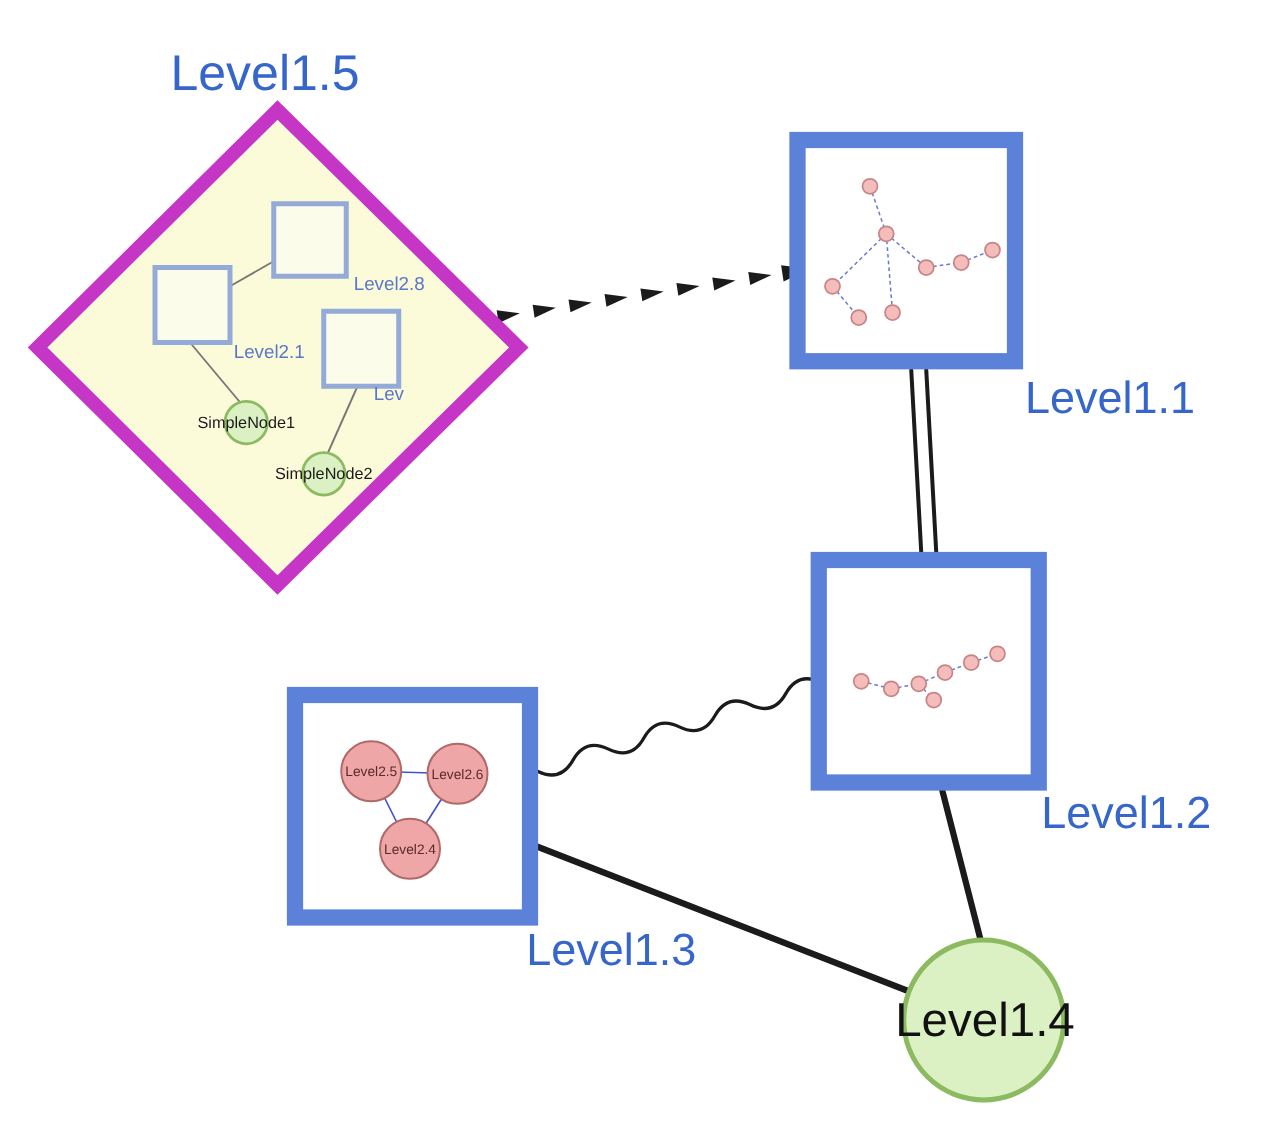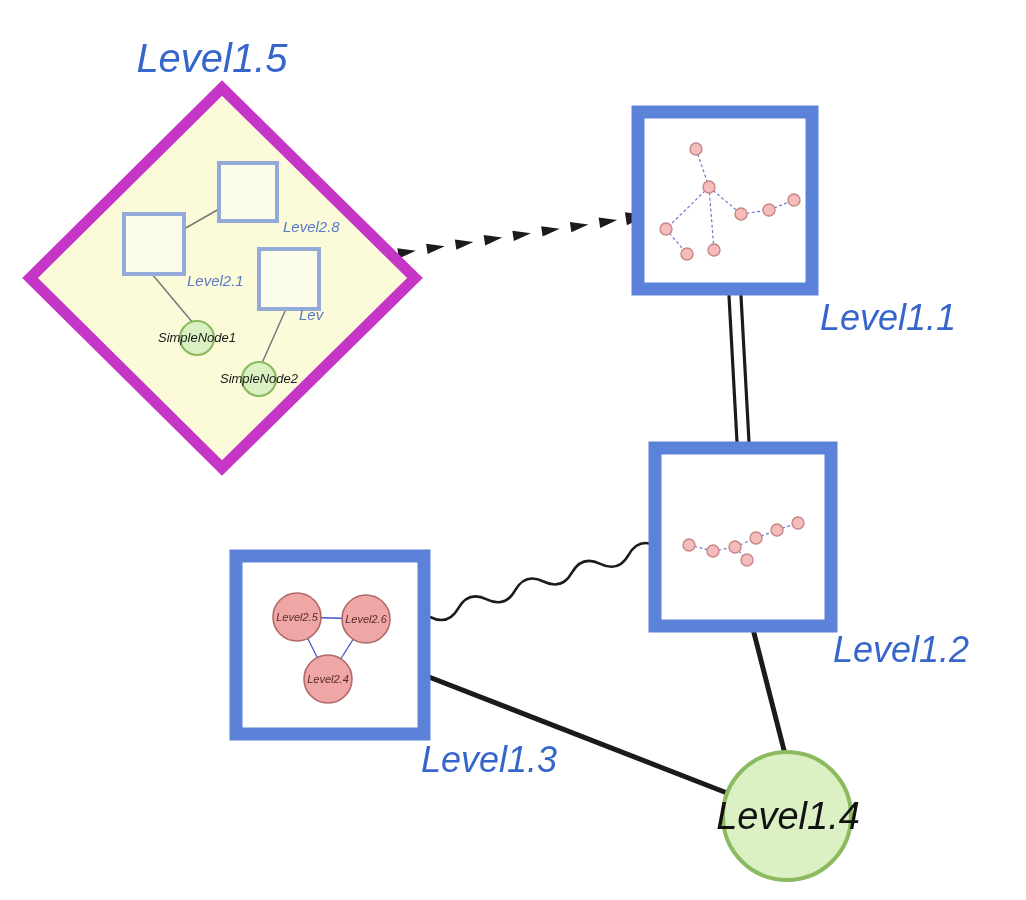--- a/index.html
+++ b/index.html
@@ -1,16 +1,16 @@
 <!DOCTYPE html>
 <html style="--label_blue: #3766cb; --small_label_blue: #5b78c8; --square_border_blue: #5b82d8; --diamond_magenta: #c636c6; --diamond_fill: #fbfbda; --inner_square_border: #94aad8; --inner_square_fill: #fcfcea; --green_fill: #dbf1c4; --green_border: #8cba60; --pink_fill: #efa6a6; --pink_border: #b06868; --subnode_fill: #f5bcbc; --subnode_border: #c98585; --inner_edge_blue: #6b79cf; --triangle_edge_blue: #4353c4; --edge_black: #1b1b1b; --gray_edge: #777777; --circle_text: #5a2a2a;"><head>
 <meta charset="utf-8">
 <style>
   html,body{margin:0;padding:0;background:#ffffff;}
-  .canvas{position:relative;width:1026px;height:900px;overflow:hidden;background:#ffffff;font-style:italic;}
+  .canvas{position:relative;width:1026px;height:900px;overflow:hidden;background:#ffffff;}
   svg{display:block;}
   text{font-family:"Liberation Sans","DejaVu Sans",sans-serif;}
 
   .lbl-blue{fill:var(--label_blue);}
   .lbl-black{fill:#111111;}
   .lbl-small-blue{fill:var(--small_label_blue);font-size:15px;}
   .lbl-node{fill:#1a1a1a;font-size:13px;}
   .lbl-tiny{fill:var(--circle_text);font-size:11px;}
 
   .diamond{fill:var(--diamond_fill);stroke:var(--diamond_magenta);stroke-width:11;}

